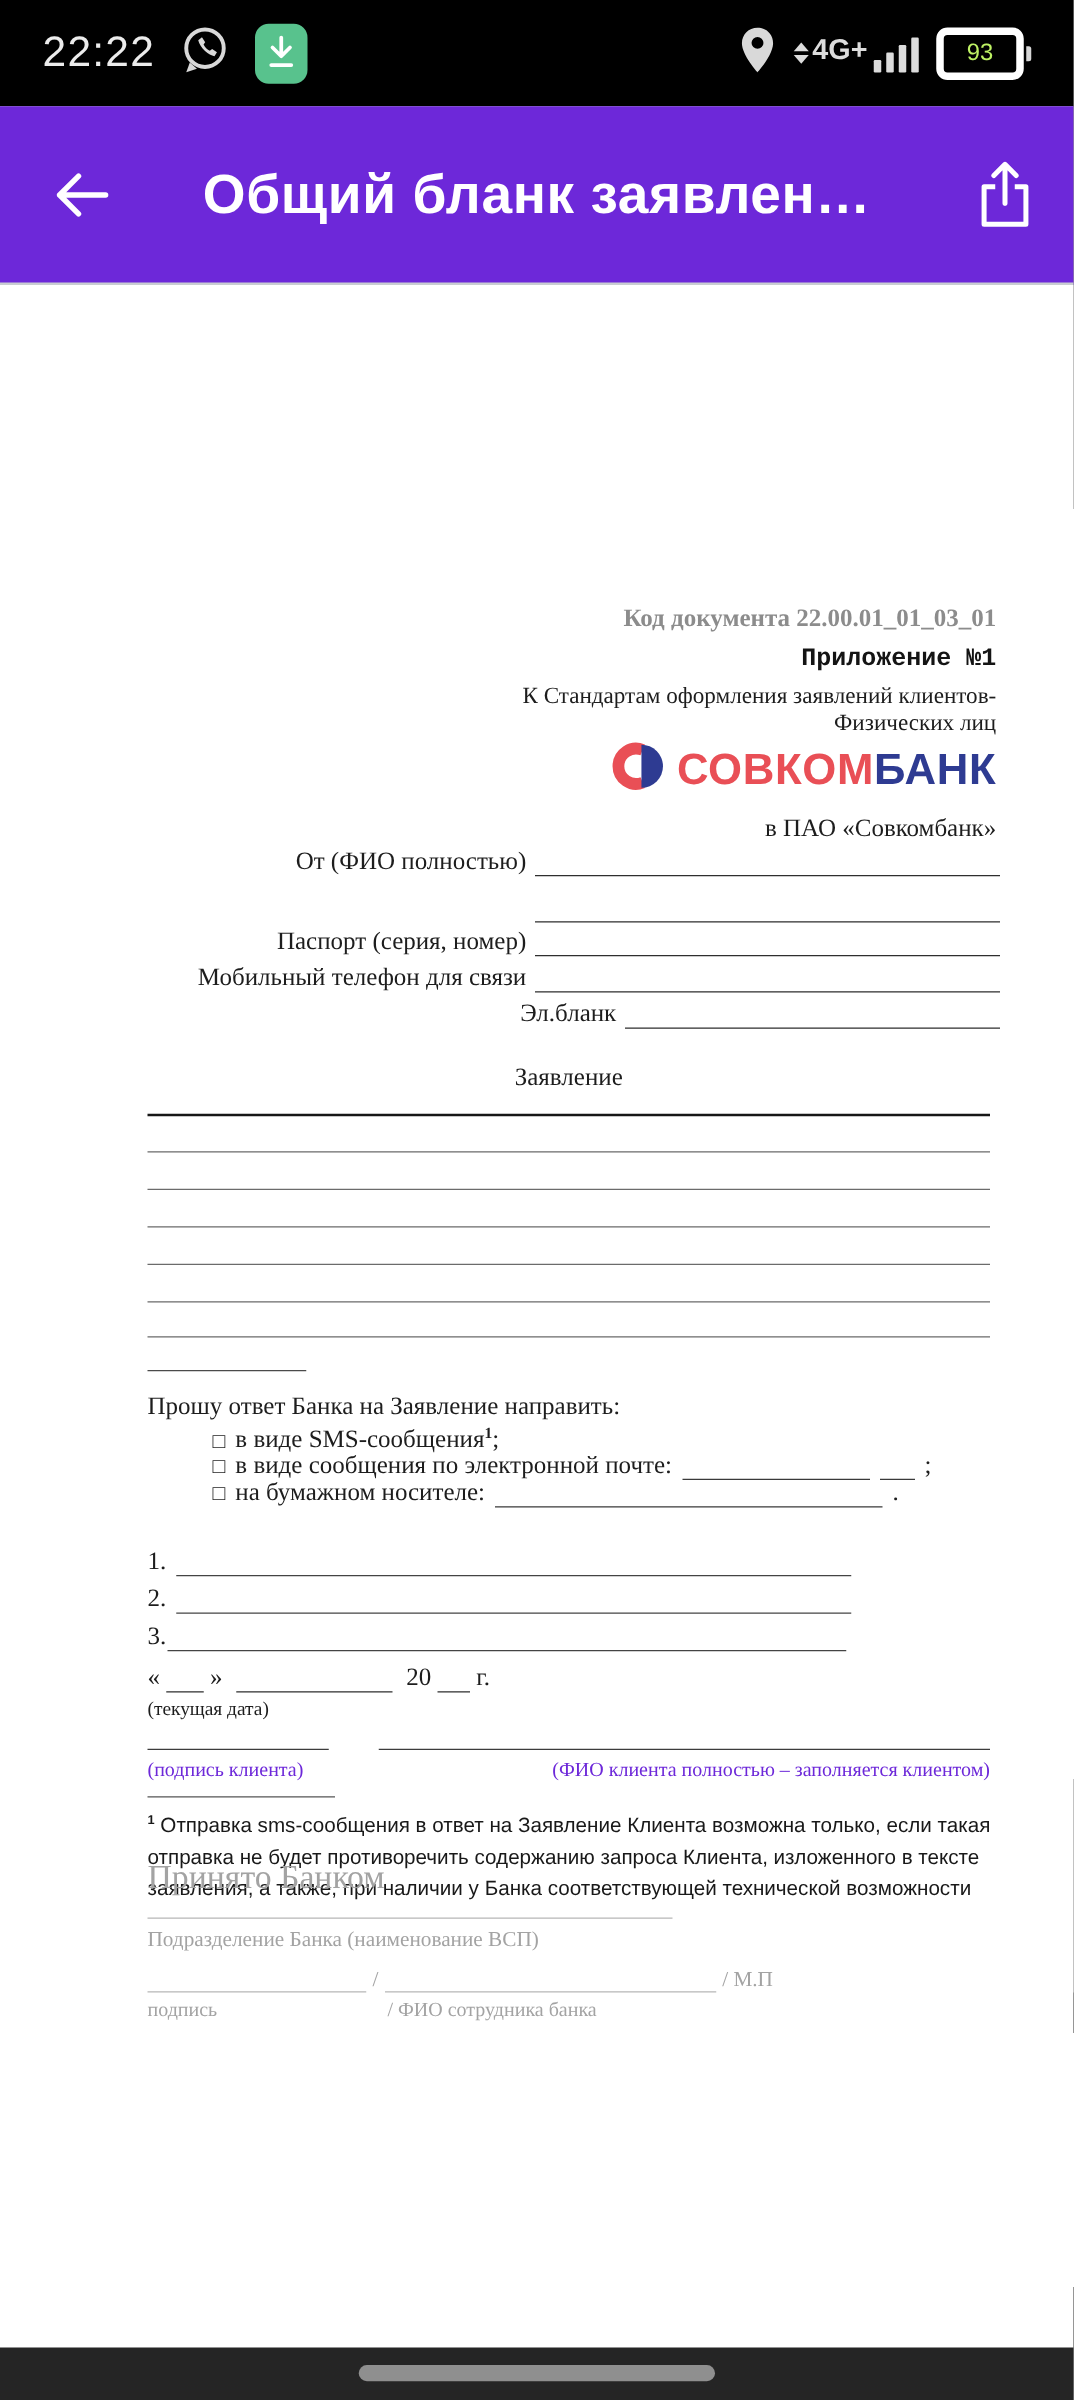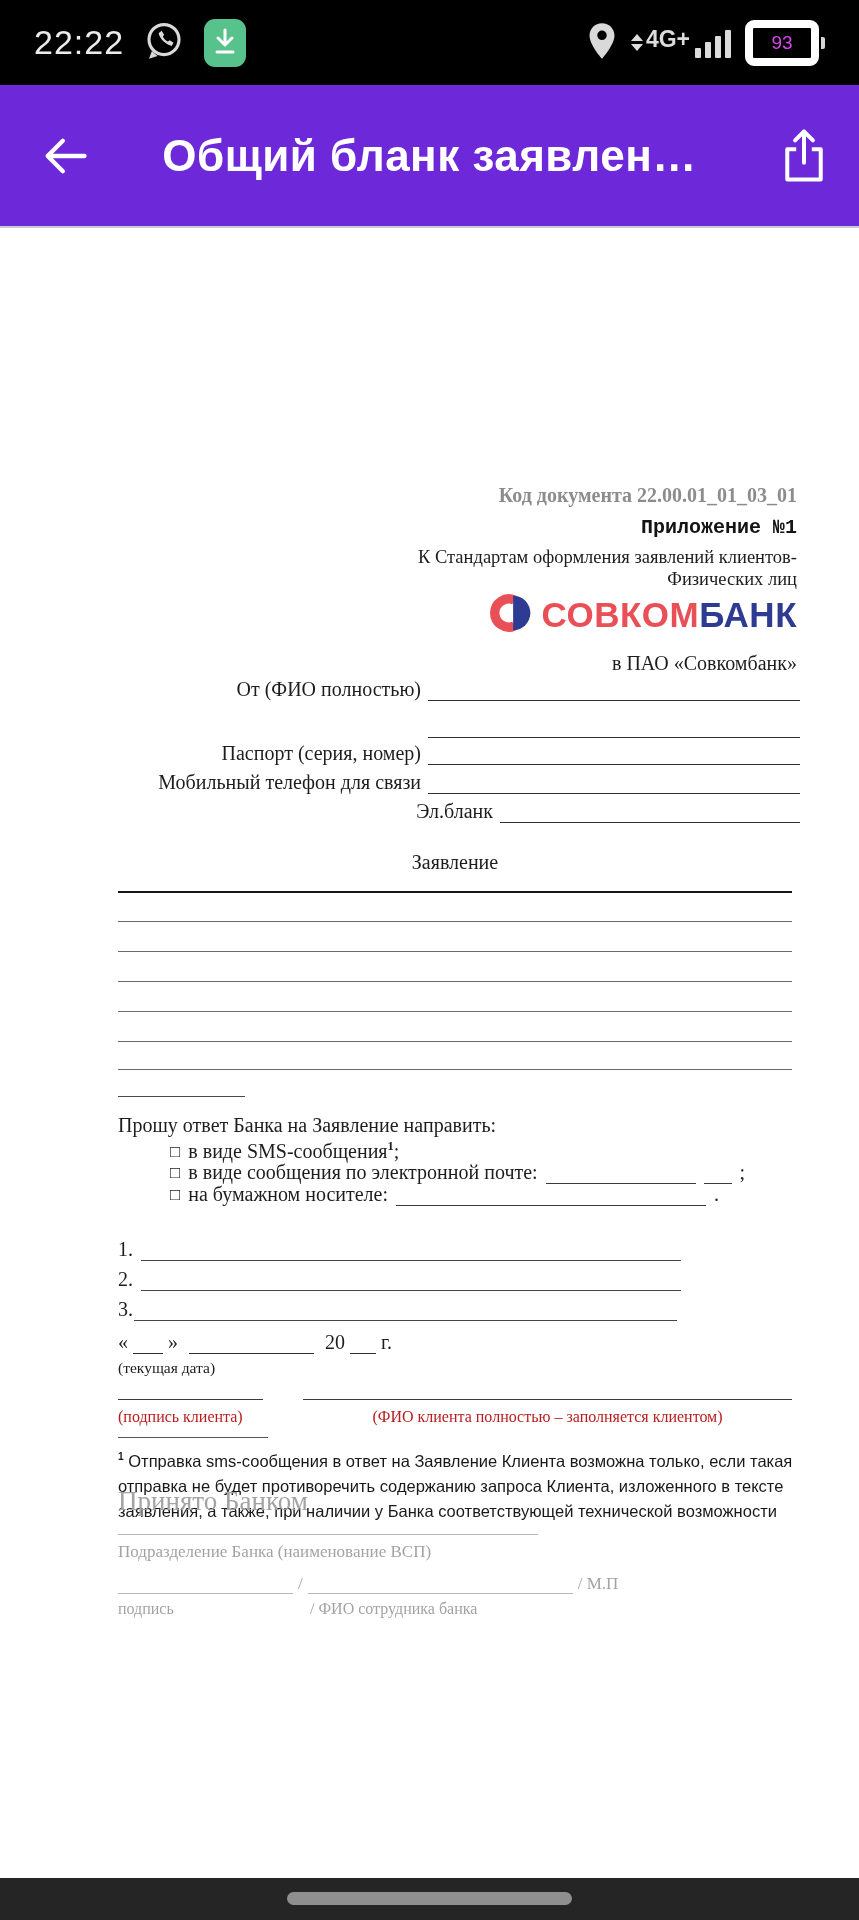--- a/index.html
+++ b/index.html
@@ -18,23 +18,23 @@
   .net{display:flex;align-items:flex-start;gap:3px;color:#dcdcdc;}
   .net-arrows{display:flex;flex-direction:column;gap:3px;margin-top:6px;}
   .tri-up{width:0;height:0;border-left:6px solid transparent;border-right:6px solid transparent;
           border-bottom:7px solid #dcdcdc;}
   .tri-down{width:0;height:0;border-left:6px solid transparent;border-right:6px solid transparent;
             border-top:7px solid #dcdcdc;}
   .net-label{font-size:23px;font-weight:bold;line-height:22px;}
   .sig-bars{display:flex;align-items:flex-end;gap:4px;height:30px;margin-left:2px;}
   .sig-bars i{display:block;width:6px;background:#dcdcdc;border-radius:1px;}
   .battery{position:relative;display:flex;align-items:center;}
-  .bat-body{width:58px;height:30px;border:8px solid #ffffff;border-radius:9px;
+  .bat-body{width:58px;height:30px;border:6px solid #ffffff;border-radius:9px;
             display:flex;align-items:center;justify-content:center;
-            font-size:19px;color:#d946ef;background:#000;}
+            font-size:19px;color:#bef264;background:#000;}
   .bat-nub{width:4px;height:12px;background:#d6d6d6;border-radius:0 2px 2px 0;margin-left:2px;}
 
   
   .app-bar{position:absolute;left:0;top:85px;width:859px;height:143px;background:#6d28d9;
            border-bottom:2px solid #c9cdd2;box-sizing:border-box;}
   .app-title{position:absolute;left:0;right:0;top:0;height:141px;display:flex;
              align-items:center;justify-content:center;color:#fff;font-size:44px;
              font-weight:600;letter-spacing:0.5px;}
   .icon-btn{position:absolute;top:0;height:141px;display:flex;align-items:center;
             justify-content:center;width:90px;cursor:pointer;}
@@ -54,21 +54,21 @@
   .logo-row{display:flex;align-items:center;gap:9px;justify-content:flex-end;}
   .logo-word{font-family:"Liberation Sans",sans-serif;font-size:35px;font-weight:bold;letter-spacing:0.5px;}
   .field-row{display:flex;justify-content:flex-end;align-items:flex-end;gap:7px;
              right:59px;width:700px;white-space:nowrap;}
   .fl{display:inline-block;border-bottom:1.7px solid #2e2e2e;height:22px;}
   .hline{height:0;border-top:1.5px solid #6b6b6b;}
   .hline-dark{height:0;border-top:2px solid #161616;}
   .opt-row{left:170px;display:flex;align-items:flex-end;gap:8px;font-size:20px;white-space:nowrap;}
   .box-glyph{font-size:17px;position:relative;top:-1px;}
   .item-row{left:118px;display:flex;align-items:flex-end;gap:8px;font-size:20px;}
-  .cap16{font-size:16px;color:#b91c1c;}
+  .cap16{font-size:16px;color:#6d28d9;}
   .foot{font-family:"Liberation Sans",sans-serif;font-size:16.5px;line-height:25px;color:#191919;}
   .gray-sec{color:#a3a3a3;}
   .gline{border-bottom:1.6px solid #b7b7b7;display:inline-block;height:16px;}
   sup{font-size:0.62em;}
 </style>
 </head>
 <body>
 
 <div id="screen">
 
@@ -223,21 +223,21 @@
         <span class="fl" style="width:125px;margin-left:6px;"></span>
         <span style="margin-left:6px;">20</span>
         <span class="fl" style="width:26px;"></span>
         <span>г.</span>
       </div>
       <div class="abs" style="top:1131px;left:118px;font-size:15.5px;">(текущая дата)</div>
 
       <div class="abs" style="top:1154px;left:118px;width:145px;height:17px;border-bottom:1.6px solid #3c3c3c;"></div>
       <div class="abs" style="top:1154px;left:303px;width:489px;height:17px;border-bottom:1.6px solid #3c3c3c;"></div>
       <div class="abs cap16" style="top:1180px;left:118px;">(подпись клиента)</div>
-      <div class="abs cap16" style="top:1180px;left:303px;width:489px;text-align:center;">(ФИО клиента полностью – заполняется клиентом)</div>
+      <div class="abs cap16" style="top:1180px;left:303px;width:489px;text-align:right;">(ФИО клиента полностью – заполняется клиентом)</div>
 
       <div class="abs" style="top:1209px;left:118px;width:150px;height:0;border-top:1.5px solid #555;"></div>
       <div class="abs foot" style="top:1216px;left:118px;width:682px;"><sup style="font-weight:bold;">1</sup> <span>Отправка sms-сообщения в ответ на Заявление Клиента возможна только, если такая отправка не будет противоречить содержанию запроса Клиента, изложенного в тексте заявления, а также, при наличии у Банка соответствующей технической возможности</span></div>
 
       <div class="abs gray-sec" style="top:1258px;left:118px;font-size:27px;text-align:right;">Принято Банком</div>
 
       <div class="abs" style="top:1306px;left:118px;width:420px;height:0;border-top:1.5px solid #b7b7b7;"></div>
       <div class="abs gray-sec" style="top:1314px;left:118px;font-size:17px;">Подразделение Банка (наименование ВСП)</div>
 
       <div class="abs gray-sec" style="top:1346px;left:118px;display:flex;align-items:flex-end;gap:5px;font-size:17px;">

